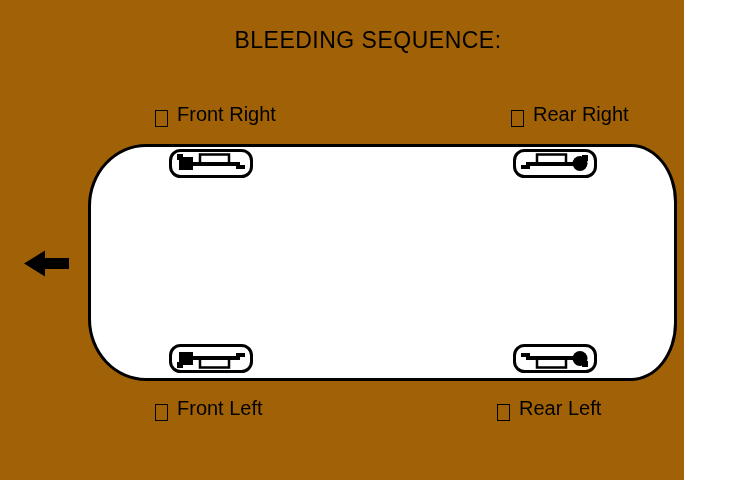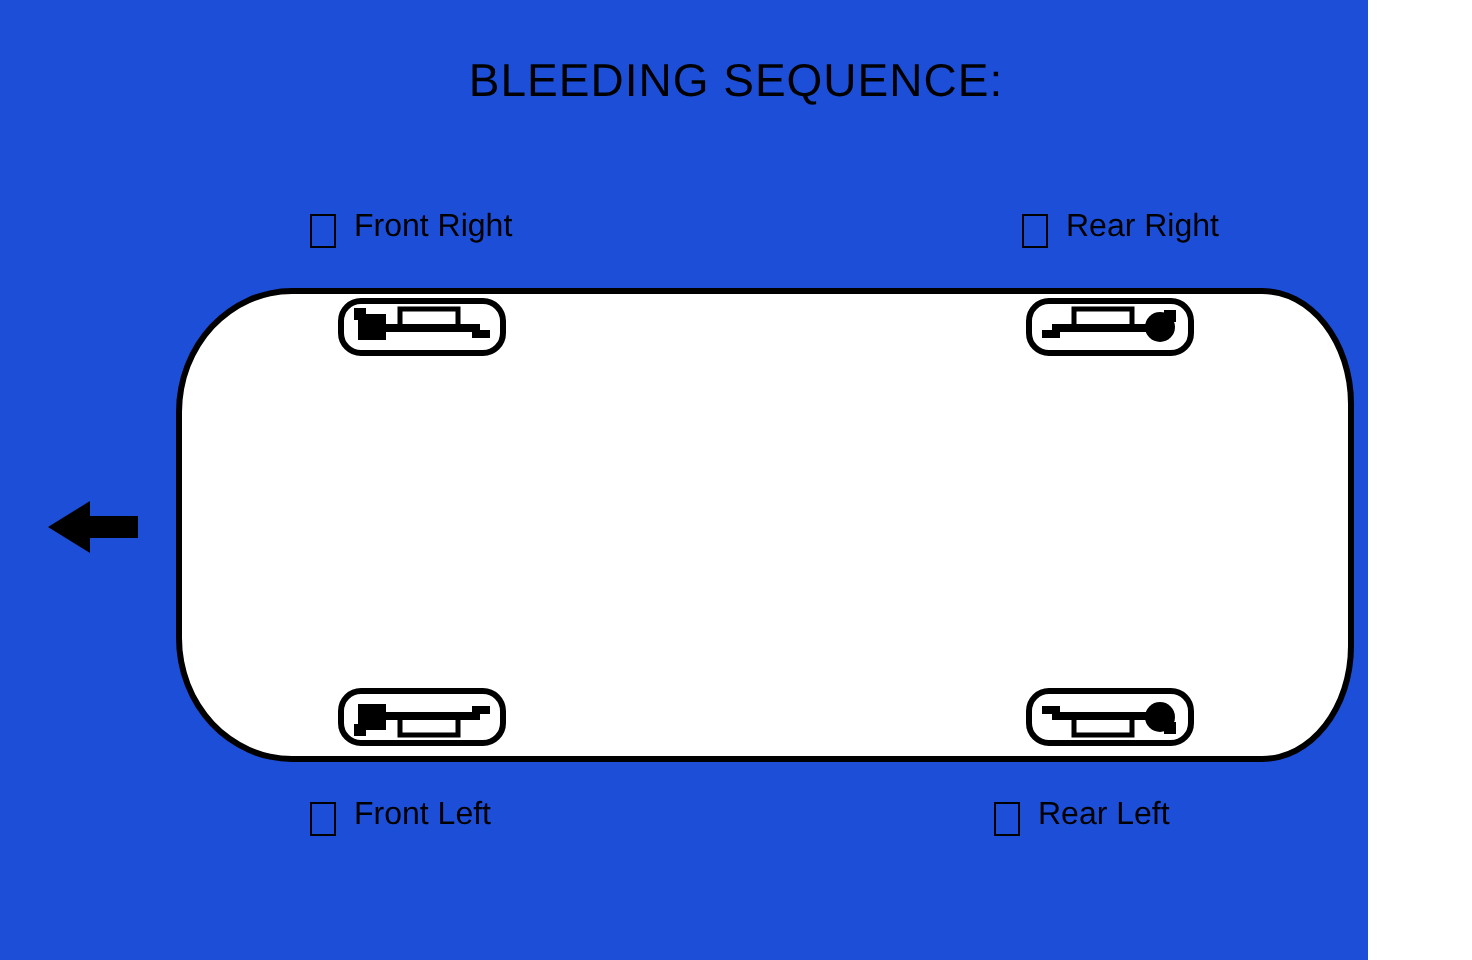--- a/index.html
+++ b/index.html
@@ -4,40 +4,40 @@
 <style>
   html, body {
     margin: 0;
     padding: 0;
     background: #ffffff;
   }
   .stage {
     position: relative;
     width: 684px;
     height: 480px;
-    background: #1d4ed8;
+    background: #a16207;
     overflow: hidden;
     font-family: "Liberation Sans", sans-serif;
     color: #000000;
   }
   .title {
     position: absolute;
     top: 27px;
     left: 0;
     width: 736px;
     text-align: center;
     font-size: 23px;
     letter-spacing: 0.5px;
     white-space: nowrap;
   }
   .wheel-label {
     position: absolute;
     display: flex;
-    align-items: center;
-    font-size: 16px;
+    align-items: flex-end;
+    font-size: 20px;
     line-height: 24px;
     white-space: nowrap;
     padding-left: 10px;
   }
   .wheel-label .marker {
     display: inline-block;
     width: 11px;
     height: 15px;
     border: 1.5px solid #000000;
     margin-right: 9px;

